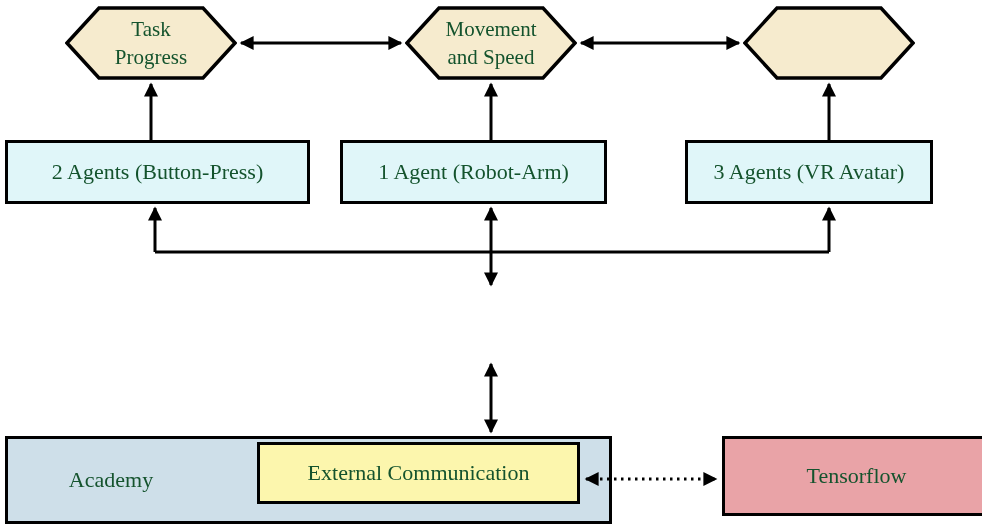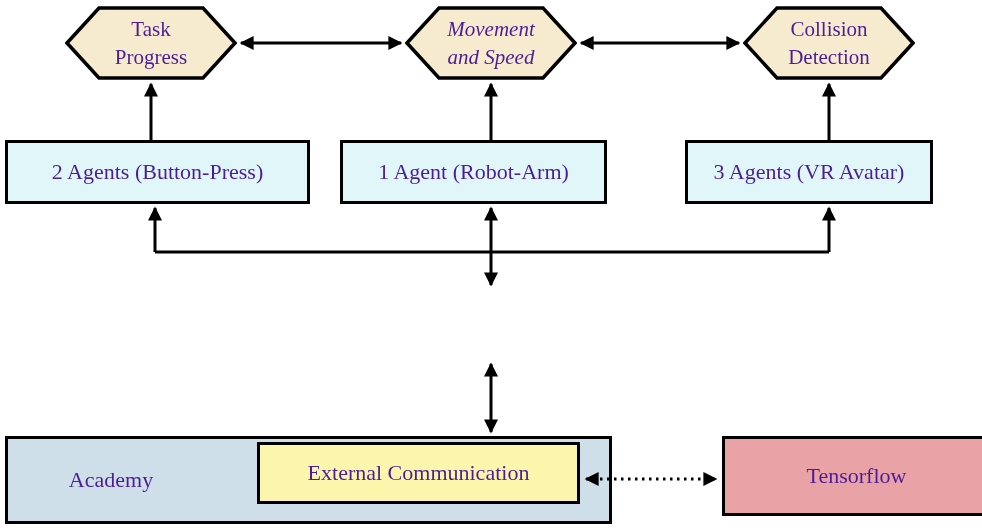--- a/index.html
+++ b/index.html
@@ -7,21 +7,21 @@
     padding: 0;
     background: #ffffff;
     font-family: "Liberation Serif", "DejaVu Serif", serif;
   }
   .canvas {
     position: relative;
     width: 982px;
     height: 528px;
     background: #ffffff;
     overflow: hidden;
-    color: #4c1d95;
+    color: #14532d;
   }
   
   .connectors {
     position: absolute;
     left: 0; top: 0;
     width: 982px;
     height: 528px;
     pointer-events: none;
   }
   .connectors line, .connectors path.shaft {
@@ -110,32 +110,31 @@
 
 <div class="canvas">
 
   <div class="hex" style="left:65px; top:6px;">
     <svg width="172" height="74" viewBox="0 0 172 74">
       <polygon points="2,37 34,2 138,2 170,37 138,72 34,72"></polygon>
     </svg>
     <div class="hex-label">Task Progress</div>
   </div>
 
-  <div class="hex" style="left:405px; top:6px;font-style:italic;">
+  <div class="hex" style="left:405px; top:6px;">
     <svg width="172" height="74" viewBox="0 0 172 74">
       <polygon points="2,37 34,2 138,2 170,37 138,72 34,72"></polygon>
     </svg>
     <div class="hex-label">Movement and Speed</div>
   </div>
 
   <div class="hex" style="left:743px; top:6px;">
     <svg width="172" height="74" viewBox="0 0 172 74">
       <polygon points="2,37 34,2 138,2 170,37 138,72 34,72"></polygon>
     </svg>
-    <div class="hex-label">Collision Detection</div>
   </div>
 
   <div class="box agent-box agent-box-1">
     <span>2 Agents (Button-Press)</span>
   </div>
   <div class="box agent-box agent-box-2">
     <span>1 Agent (Robot-Arm)</span>
   </div>
   <div class="box agent-box agent-box-3">
     <span>3 Agents (VR Avatar)</span>

